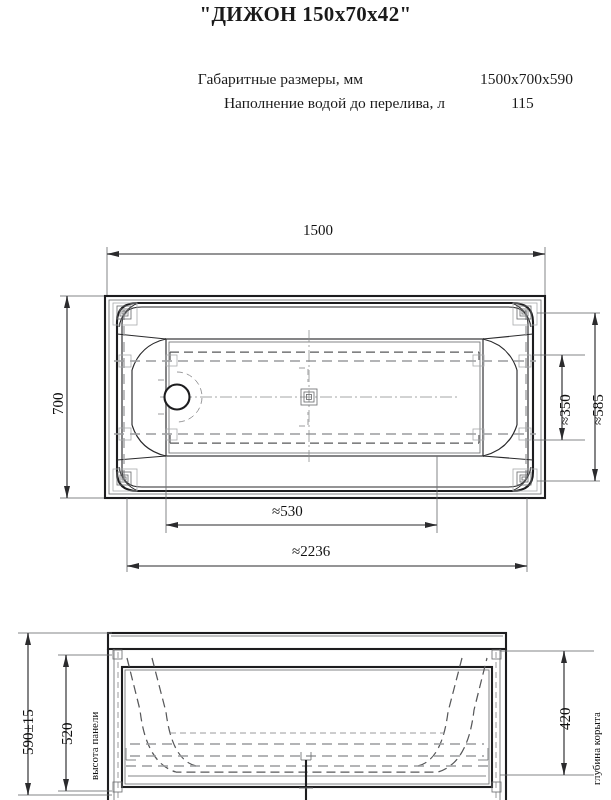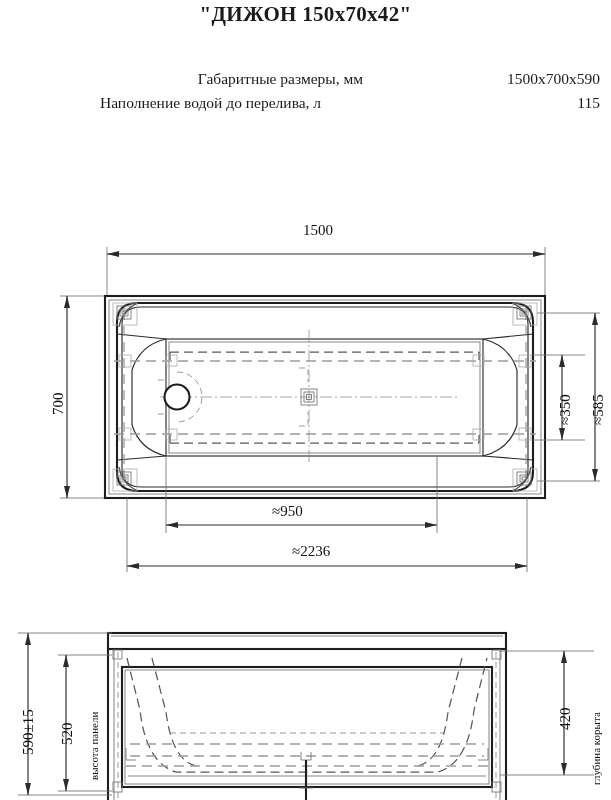--- a/index.html
+++ b/index.html
@@ -19,23 +19,23 @@
     position:absolute;left:0;top:2px;width:611px;
     text-align:center;
     font-size:21px;font-weight:bold;letter-spacing:.3px;
   }
   .spec-table{
     position:absolute;left:100px;top:70px;width:500px;
     font-size:15.5px;
   }
   .spec-row{display:flex;align-items:baseline;height:24px;}
   .spec-label{width:345px;text-align:left;white-space:nowrap;}
-  .spec-value{flex:1;text-align:right;white-space:nowrap;}
+  .spec-value{flex:1;text-align:center;white-space:nowrap;}
   .spec-row.r1 .spec-label{padding-left:8px;text-align:center;}
-  .spec-row.r2 .spec-label{padding-left:0px;}
+  .spec-row.r2 .spec-label{padding-left:0px;text-align:right;}
 
   .lbl{
     position:absolute;font-size:15px;color:#111;
     white-space:nowrap;font-family:"Liberation Serif",serif;
   }
   .lbl.rot{transform:rotate(-90deg);transform-origin:0 0;}
   .lbl.small{font-size:11px;}
 
   svg{position:absolute;left:0;top:0;overflow:visible;}
   .stroke-heavy{stroke:#1d1d1f;fill:none;stroke-width:2.1;}
@@ -214,21 +214,21 @@
     </svg>
 
     <div class="lbl" style="left:303px;top:222px;">1500</div>
 
     <div class="lbl rot" style="left:50px;top:415px;">700</div>
 
     <div class="lbl rot" style="left:557px;top:425px;">≈350</div>
 
     <div class="lbl rot" style="left:590px;top:425px;">≈585</div>
 
-    <div class="lbl" style="left:272px;top:503px;">≈950</div>
+    <div class="lbl" style="left:272px;top:503px;">≈530</div>
 
     <div class="lbl" style="left:292px;top:543px;">≈2236</div>
   </div>
 
   <div>
 
     <svg width="611" height="800">
 
       <rect class="stroke-heavy fill-white" x="108" y="633" width="398" height="16"></rect>
       <line class="stroke-thin" x1="111" y1="636" x2="503" y2="636"></line>

